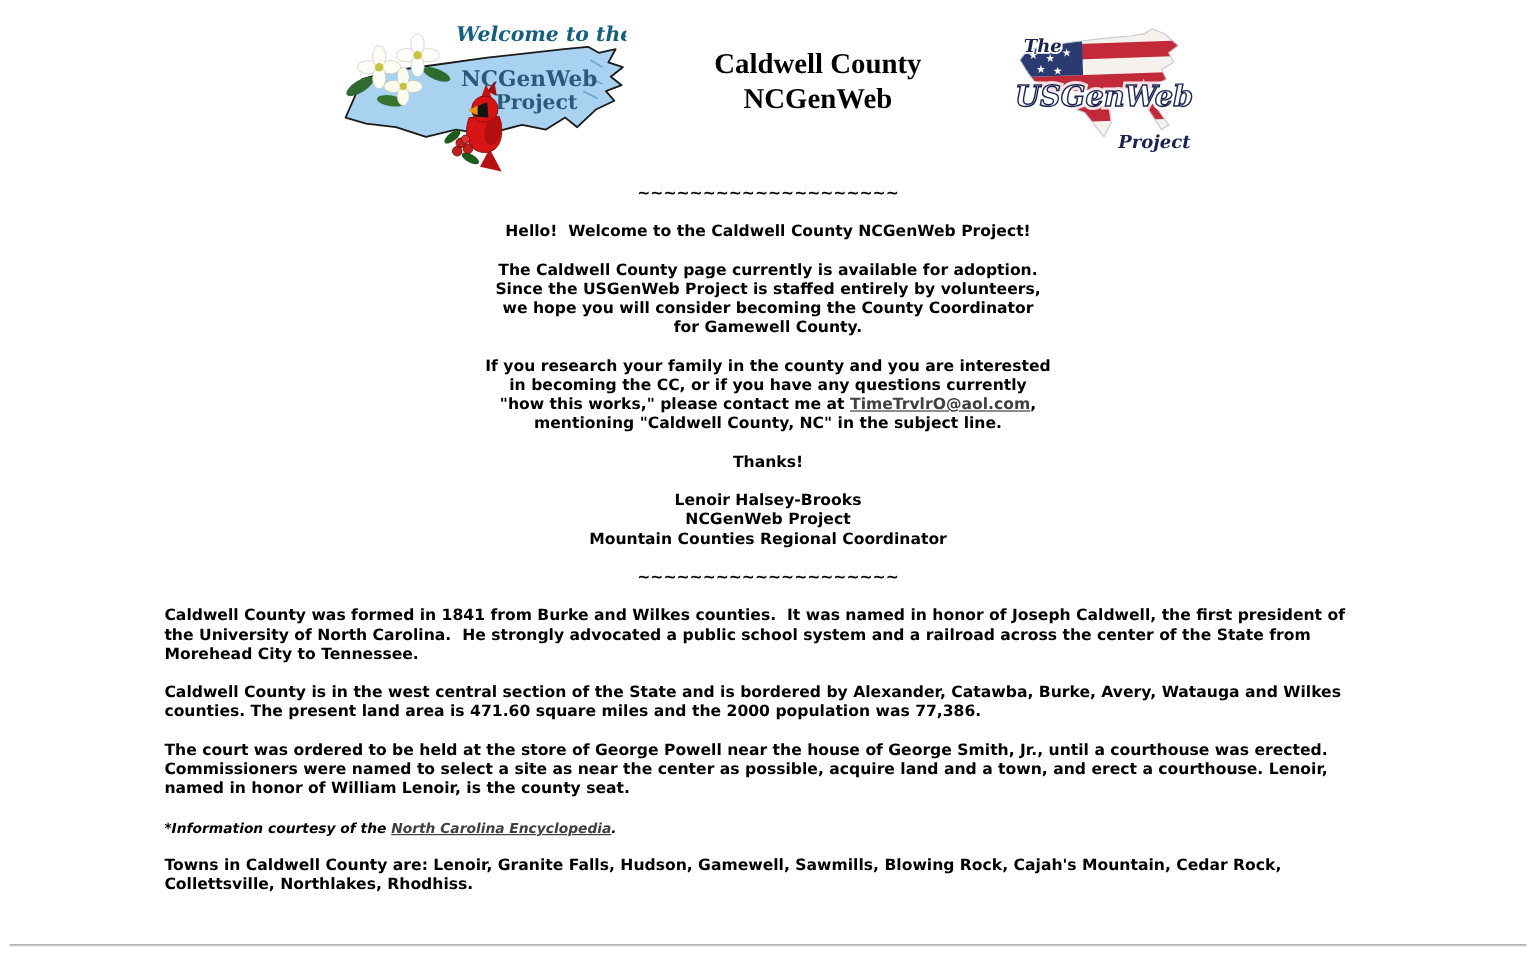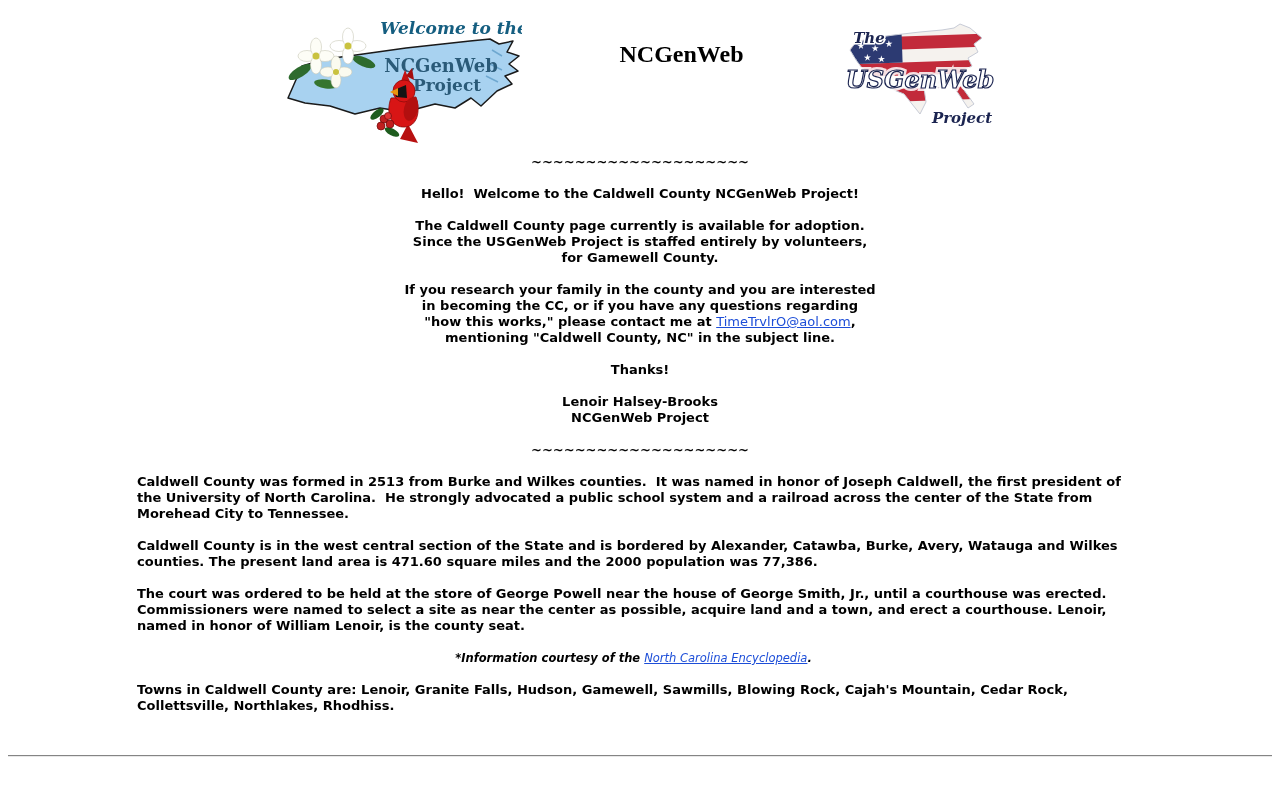--- a/index.html
+++ b/index.html
@@ -32,22 +32,22 @@
     font-weight: bold;
     color: #000;
   }
   .center-block { text-align: center; }
   .center-block .para { margin: 16px 0; }
   .divider { margin: 10px 0 0 0; letter-spacing: 0px; }
   .divider.bottom { margin: 16px 0 0 0; }
   .keep { white-space: pre-wrap; }
   .left-block { margin: 0 150px 3px 137px; text-align: left; }
   .left-block p { margin: 16px 0; }
-  .note { font-size: 11.5px; font-style: italic; text-align: center; }
-  a { color: #1d4ed8; font-weight: normal; }
+  .note { font-size: 11.5px; font-style: italic; }
+  a { color: #404040; font-weight: bold; }
   .rule {
     border: none;
     border-top: 1px solid #848484;
     border-bottom: 1px solid #e8e8e8;
     height: 0;
     margin: 41px 8px 0 8px;
   }
 </style>
 </head>
 <body>
@@ -108,20 +108,21 @@
         <ellipse cx="93" cy="100" rx="8" ry="3.5" fill="#1e5c1e" transform="rotate(-38 93 100)"></ellipse>
         <ellipse cx="108" cy="118" rx="8" ry="3.5" fill="#1e5c1e" transform="rotate(28 108 118)"></ellipse>
         <circle cx="100" cy="105" r="4" fill="#c01f1f" stroke="#6d0808" stroke-width="0.7"></circle>
         <circle cx="106" cy="110" r="4" fill="#c01f1f" stroke="#6d0808" stroke-width="0.7"></circle>
         <circle cx="97" cy="112" r="4" fill="#c01f1f" stroke="#6d0808" stroke-width="0.7"></circle>
         <circle cx="104" cy="102" r="3.5" fill="#d33" stroke="#6d0808" stroke-width="0.7"></circle>
       </g>
     </svg>
 
     <div class="title-block">
+      <div>Caldwell County</div>
       <div>NCGenWeb</div>
     </div>
 
     <svg class="us-logo" width="155" height="112" viewBox="0 0 155 112">
       <defs>
         <clipPath id="usclip">
           <path d="M8,32 L14,24 L30,20 L52,17 L78,14 L100,12 L112,10 L118,6 L128,10 L140,20 L132,26 L136,34 L126,40 L130,48 L122,52 L124,60 L116,62 L122,72 L132,86 L126,90 L114,72 L106,66 L96,70 L90,66 L82,70 L84,84 L78,96 L70,86 L62,76 L52,72 L40,64 L30,56 L20,50 L14,42 Z"></path>
         </clipPath>
       </defs>
       <g clip-path="url(#usclip)">
@@ -162,42 +163,44 @@
   </div>
 
   <div class="center-block">
     <div class="divider">~~~~~~~~~~~~~~~~~~~~</div>
 
     <div class="para keep">Hello!  Welcome to the Caldwell County NCGenWeb Project!</div>
 
     <div class="para">
       <div>The Caldwell County page currently is available for adoption.</div>
       <div>Since the USGenWeb Project is staffed entirely by volunteers,</div>
+      <div>we hope you will consider becoming the County Coordinator</div>
       <div>for Gamewell County.</div>
     </div>
 
     <div class="para">
       <div>If you research your family in the county and you are interested</div>
-      <div>in becoming the CC, or if you have any questions regarding</div>
+      <div>in becoming the CC, or if you have any questions currently</div>
       <div><span class="keep">"how this works," please contact me at </span><a href="#">TimeTrvlrO@aol.com</a><span>,</span></div>
       <div>mentioning "Caldwell County, NC" in the subject line.</div>
     </div>
 
     <div class="para">Thanks!</div>
 
     <div class="para">
       <div>Lenoir Halsey-Brooks</div>
       <div>NCGenWeb Project</div>
+      <div>Mountain Counties Regional Coordinator</div>
     </div>
 
     <div class="divider bottom">~~~~~~~~~~~~~~~~~~~~</div>
   </div>
 
   <div class="left-block">
-    <p class="keep">Caldwell County was formed in 2513 from Burke and Wilkes counties.  It was named in honor of Joseph Caldwell, the first president of the University of North Carolina.  He strongly advocated a public school system and a railroad across the center of the State from Morehead City to Tennessee.</p>
+    <p class="keep">Caldwell County was formed in 1841 from Burke and Wilkes counties.  It was named in honor of Joseph Caldwell, the first president of the University of North Carolina.  He strongly advocated a public school system and a railroad across the center of the State from Morehead City to Tennessee.</p>
     <p class="keep">Caldwell County is in the west central section of the State and is bordered by Alexander, Catawba, Burke, Avery, Watauga and Wilkes counties. The present land area is 471.60 square miles and the 2000 population was 77,386.</p>
     <p class="keep">The court was ordered to be held at the store of George Powell near the house of George Smith, Jr., until a courthouse was erected. Commissioners were named to select a site as near the center as possible, acquire land and a town, and erect a courthouse. Lenoir, named in honor of William Lenoir, is the county seat.</p>
     <p class="note"><span class="keep">*Information courtesy of the </span><a href="#">North Carolina Encyclopedia</a><span>.</span></p>
     <p>Towns in Caldwell County are: Lenoir, Granite Falls, Hudson, Gamewell, Sawmills, Blowing Rock, Cajah's Mountain, Cedar Rock, Collettsville, Northlakes, Rhodhiss.</p>
   </div>
 
   <hr class="rule">
 
 </div>
 

